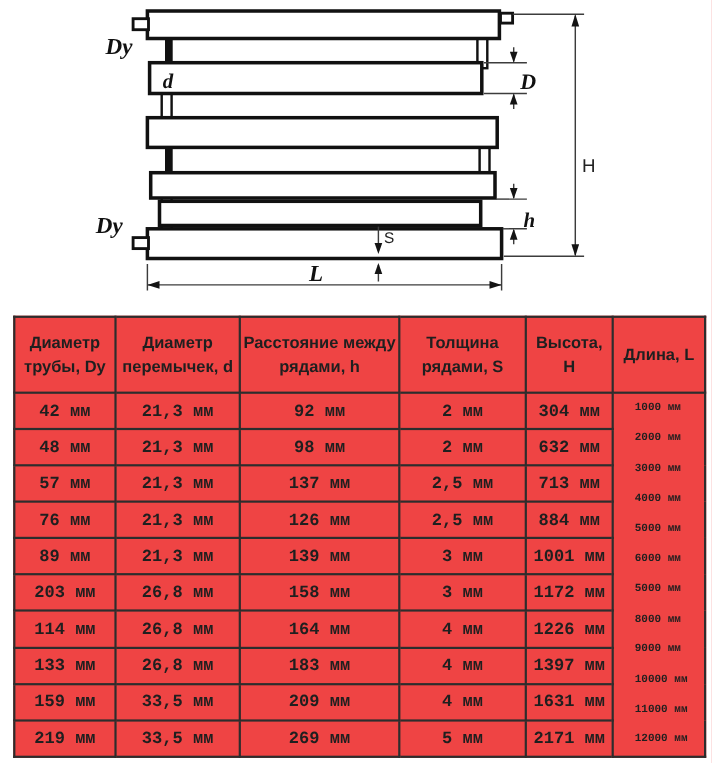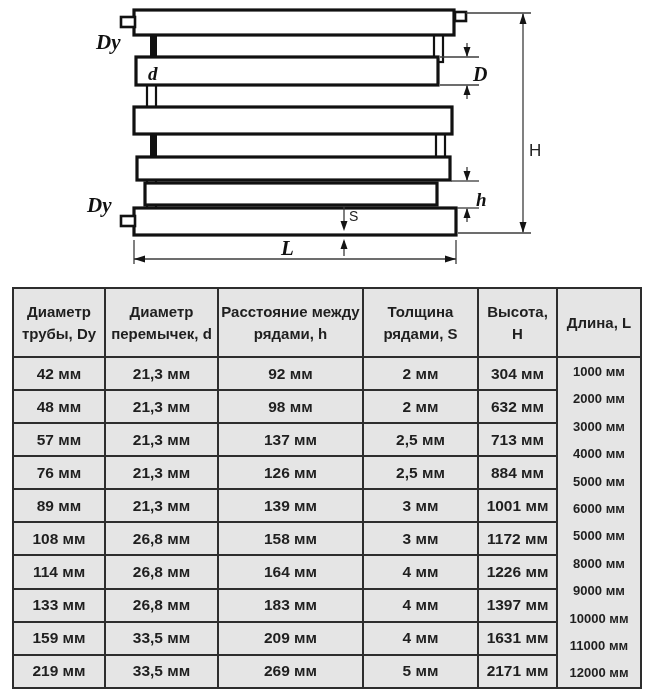--- a/index.html
+++ b/index.html
@@ -5,47 +5,49 @@
   html,body{margin:0;padding:0;background:#ffffff;}
   body{width:647px;height:700px;overflow:hidden;font-family:"Liberation Sans",sans-serif;}
   .page{width:647px;height:700px;background:#fff;}
   .diagram-wrap{width:647px;height:278px;}
   
   table.spec{
     border-collapse:collapse;
     table-layout:fixed;
     margin:9px 0 0 12px;
     width:628px;
-    background:#e5e5e5;
+    background:#ef4444;
     color:#1f1f1f;
   }
   table.spec th, table.spec td{
     border:2px solid #2d2d2d;
     text-align:center;
     vertical-align:middle;
     padding:0 2px;
     overflow:hidden;
   }
   table.spec th{
     font-size:15px;
     font-weight:bold;
     height:67px;
     line-height:1.45;
   }
   table.spec td{
     font-size:15.5px;
     font-weight:bold;
     height:29px;
+    font-family:Liberation Mono, monospace;
   }
   td.length-cell{padding:0;}
   td.length-cell div{
     line-height:27.4px;
-    font-size:13px;
+    font-size:10px;
     font-weight:bold;
-    text-align:center;
+    text-align:left;
+    margin-left:17px;
   }
   col.c1{width:92px}col.c2{width:113px}col.c3{width:145px}
   col.c4{width:115px}col.c5{width:79px}col.c6{width:84px}
   
   .bar{fill:#ffffff;stroke:#111111;stroke-width:3.2;}
   .jump-solid{fill:#111111;stroke:none;}
   .jump-double{fill:#ffffff;stroke:#111111;stroke-width:2.2;}
   .stub{fill:#ffffff;stroke:#111111;stroke-width:2.6;}
   .dim{stroke:#3c3c3c;stroke-width:1.3;fill:none;}
   .arr{fill:#141414;stroke:none;}
@@ -201,21 +203,21 @@
           <td>884 мм</td>
         </tr>
         <tr>
           <td>89 мм</td>
           <td>21,3 мм</td>
           <td>139 мм</td>
           <td>3 мм</td>
           <td>1001 мм</td>
         </tr>
         <tr>
-          <td>108 мм</td>
+          <td>203 мм</td>
           <td>26,8 мм</td>
           <td>158 мм</td>
           <td>3 мм</td>
           <td>1172 мм</td>
         </tr>
         <tr>
           <td>114 мм</td>
           <td>26,8 мм</td>
           <td>164 мм</td>
           <td>4 мм</td>

